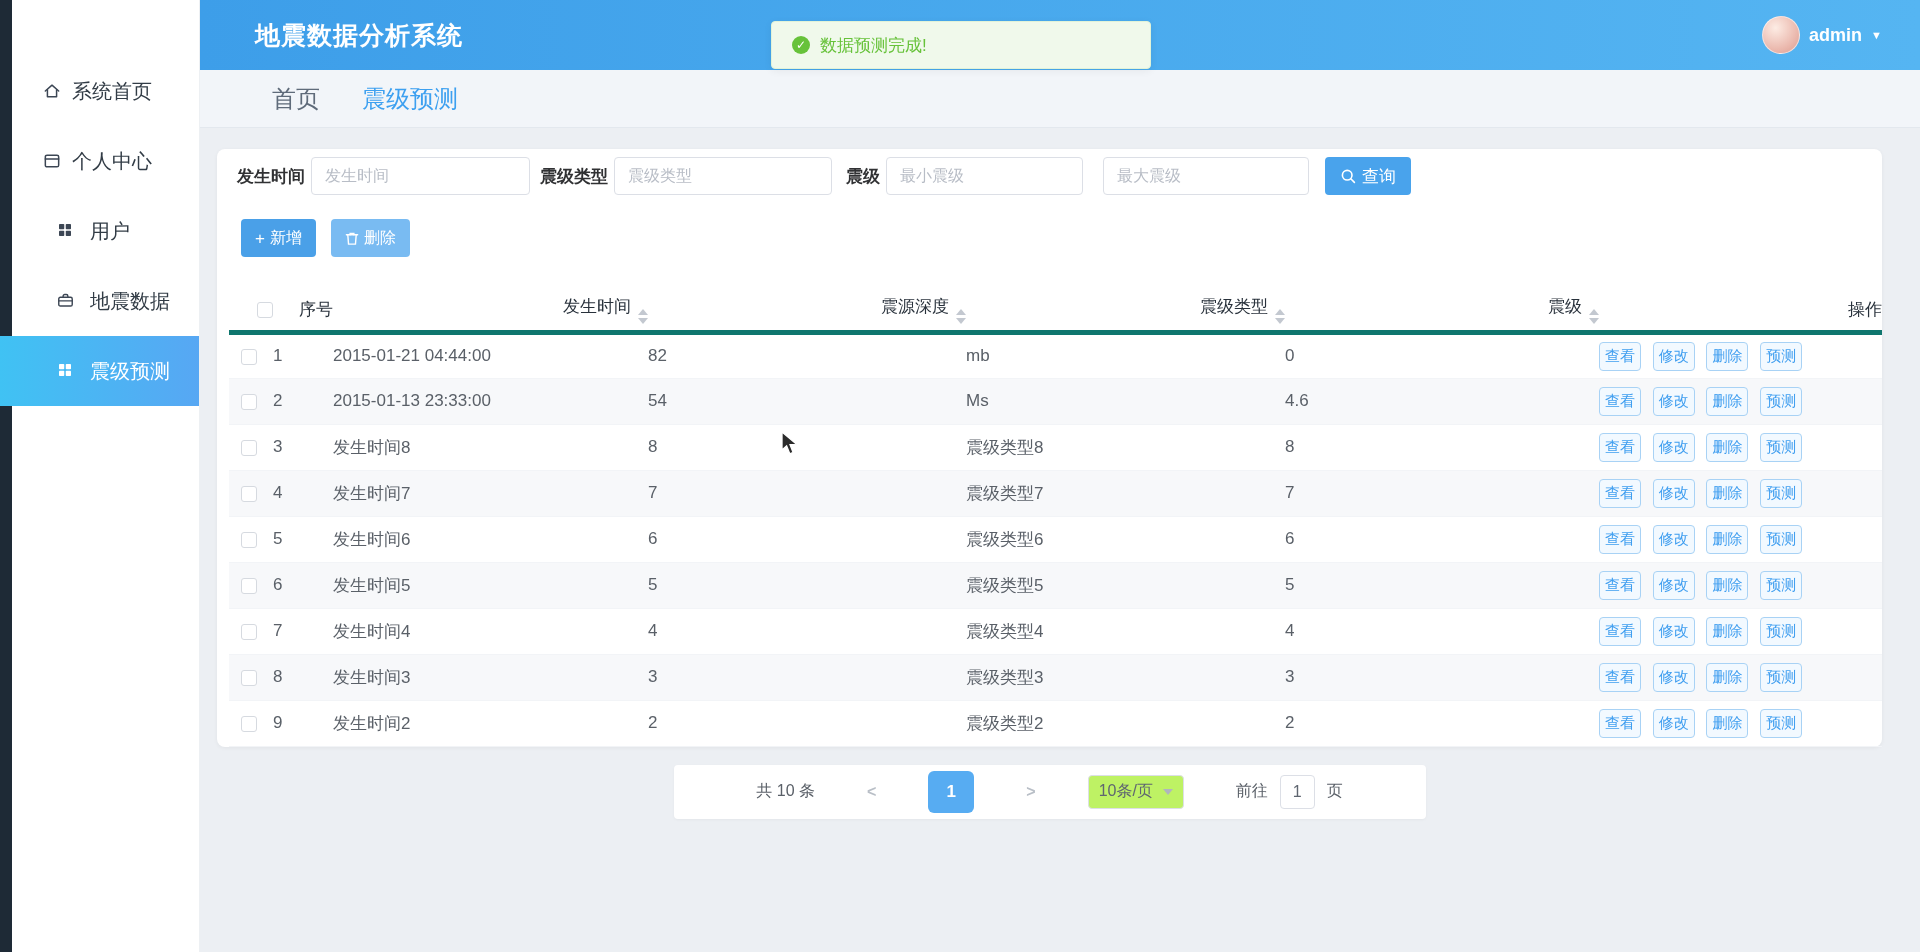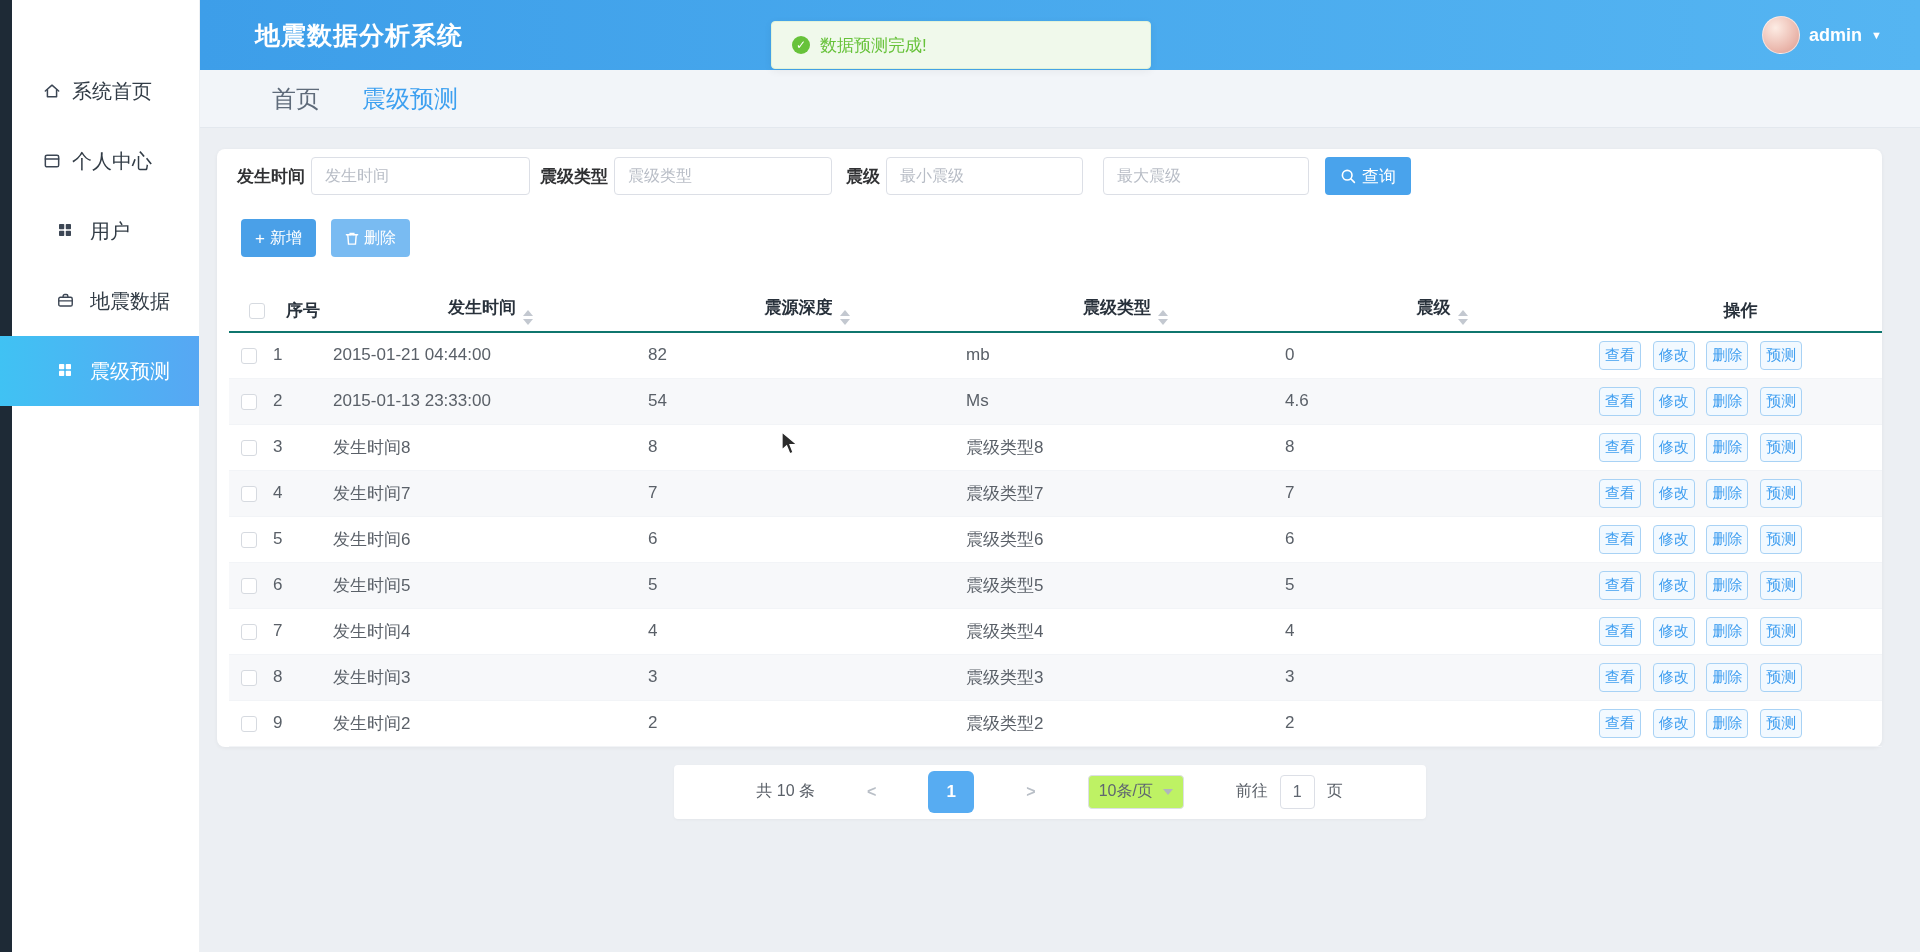--- a/index.html
+++ b/index.html
@@ -55,21 +55,21 @@
   .btn-search { height: 38px; width: 86px; background: #49a3ec; color: #fff; border: none; border-radius: 4px; font-size: 17px; display: inline-flex; align-items: center; justify-content: center; gap: 6px; cursor: pointer; }
 
   .btn-row { display: flex; gap: 15px; padding: 24px 0 0 12px; }
   .btn-add, .btn-del { height: 38px; border: none; border-radius: 4px; color: #fff; font-size: 16px; display: inline-flex; align-items: center; justify-content: center; gap: 5px; cursor: pointer; padding: 0 14px; }
   .btn-add { background: #4aa0e8; }
   .btn-del { background: #79bbf2; }
   .plus-ico { font-size: 17px; line-height: 1; }
 
   
   table { width: 100%; border-collapse: collapse; margin-top: 33px; font-size: 17px; table-layout: fixed; }
-  thead th { height: 42px; font-weight: bold; color: #28313b; text-align: center; border-bottom: 2px solid #0f766e; white-space: nowrap; }
+  thead th { height: 42px; font-weight: normal; color: #28313b; text-align: right; border-bottom: 5px solid #0f766e; white-space: nowrap; }
   tbody td { height: 46px; color: #5a6068; border-bottom: 1px solid #f2f4f7; white-space: nowrap; overflow: hidden; }
   tr.striped { background: #f7f8fa; }
   .cb-cell { padding-left: 12px; }
   .checkbox { display: inline-block; width: 16px; height: 16px; border: 1px solid #d6dae0; border-radius: 3px; background: #fff; vertical-align: middle; cursor: pointer; }
   .sort { display: inline-flex; flex-direction: column; margin-left: 7px; vertical-align: -3px; cursor: pointer; }
   .sort i { display: block; width: 0; height: 0; border-left: 5px solid transparent; border-right: 5px solid transparent; }
   .sort .up { border-bottom: 6px solid #c3c8d0; margin-bottom: 3px; }
   .sort .down { border-top: 6px solid #c3c8d0; }
   .mini-btn { display: inline-flex; align-items: center; justify-content: center; height: 29px; padding: 0 5px; border: 1px solid #a8d2f5; color: #3f9ef0; background: #f2f9ff; border-radius: 4px; font-size: 15px; margin-right: 7px; cursor: pointer; font-family: inherit; }
 

